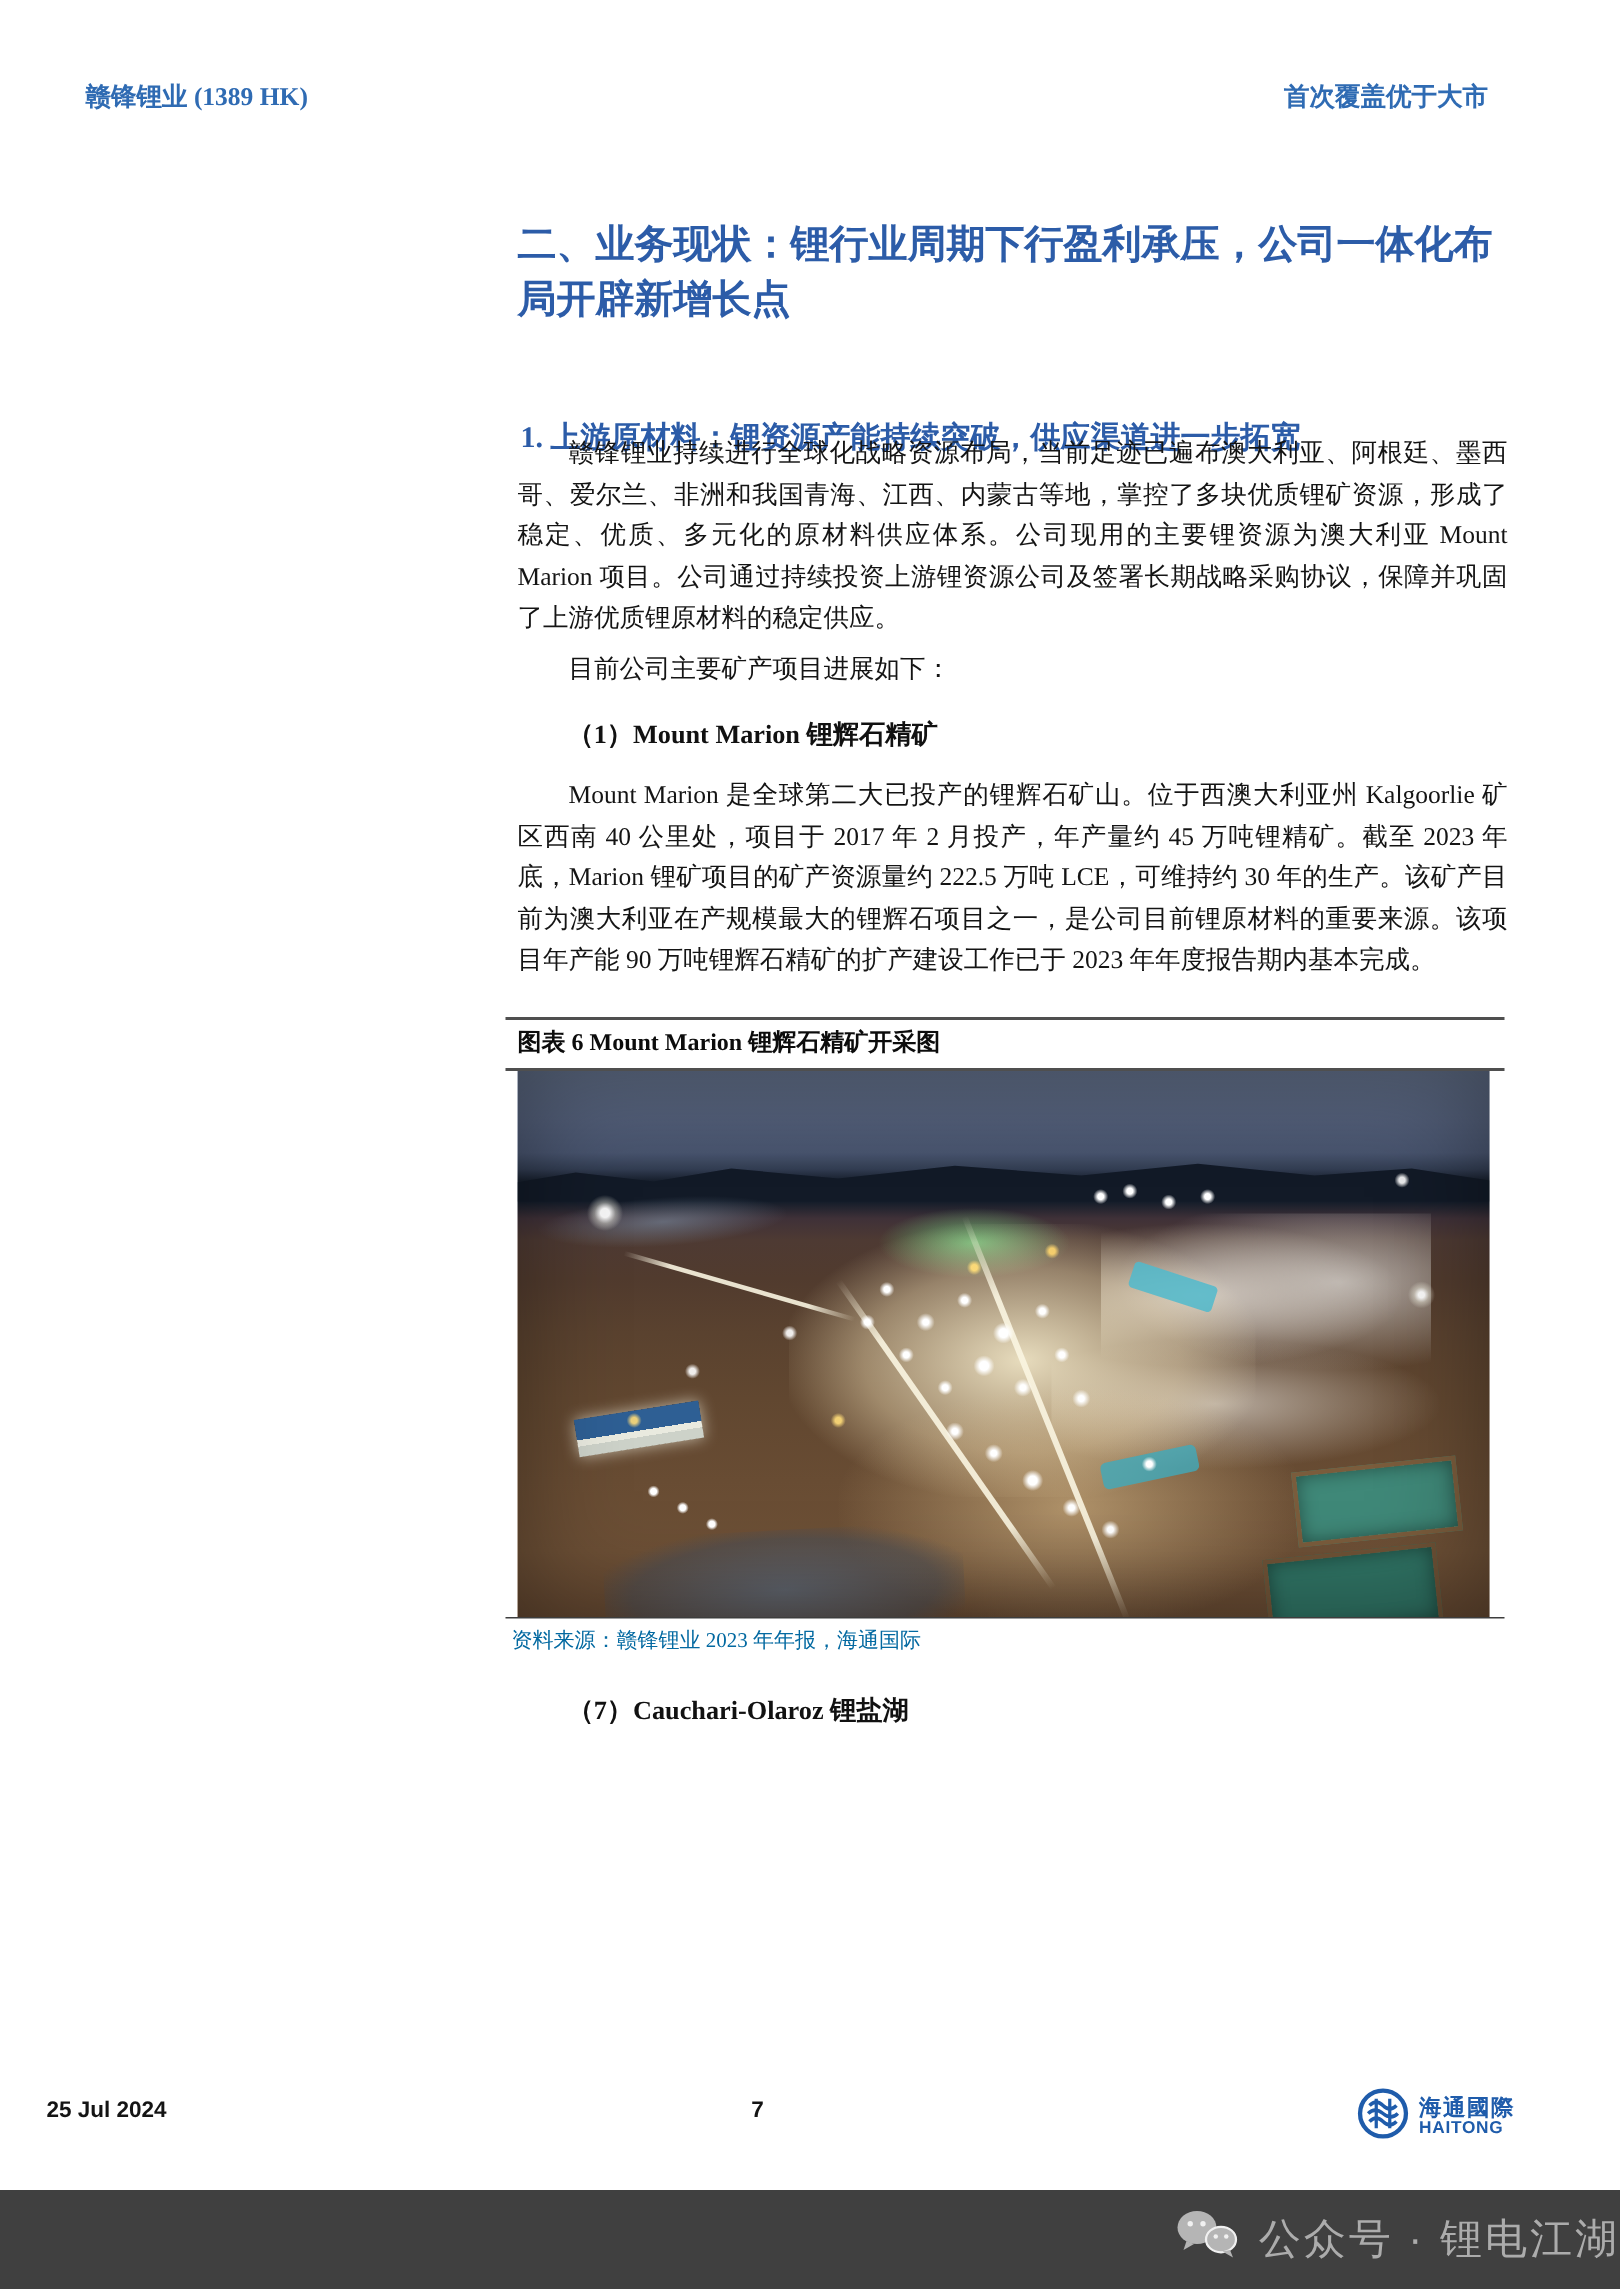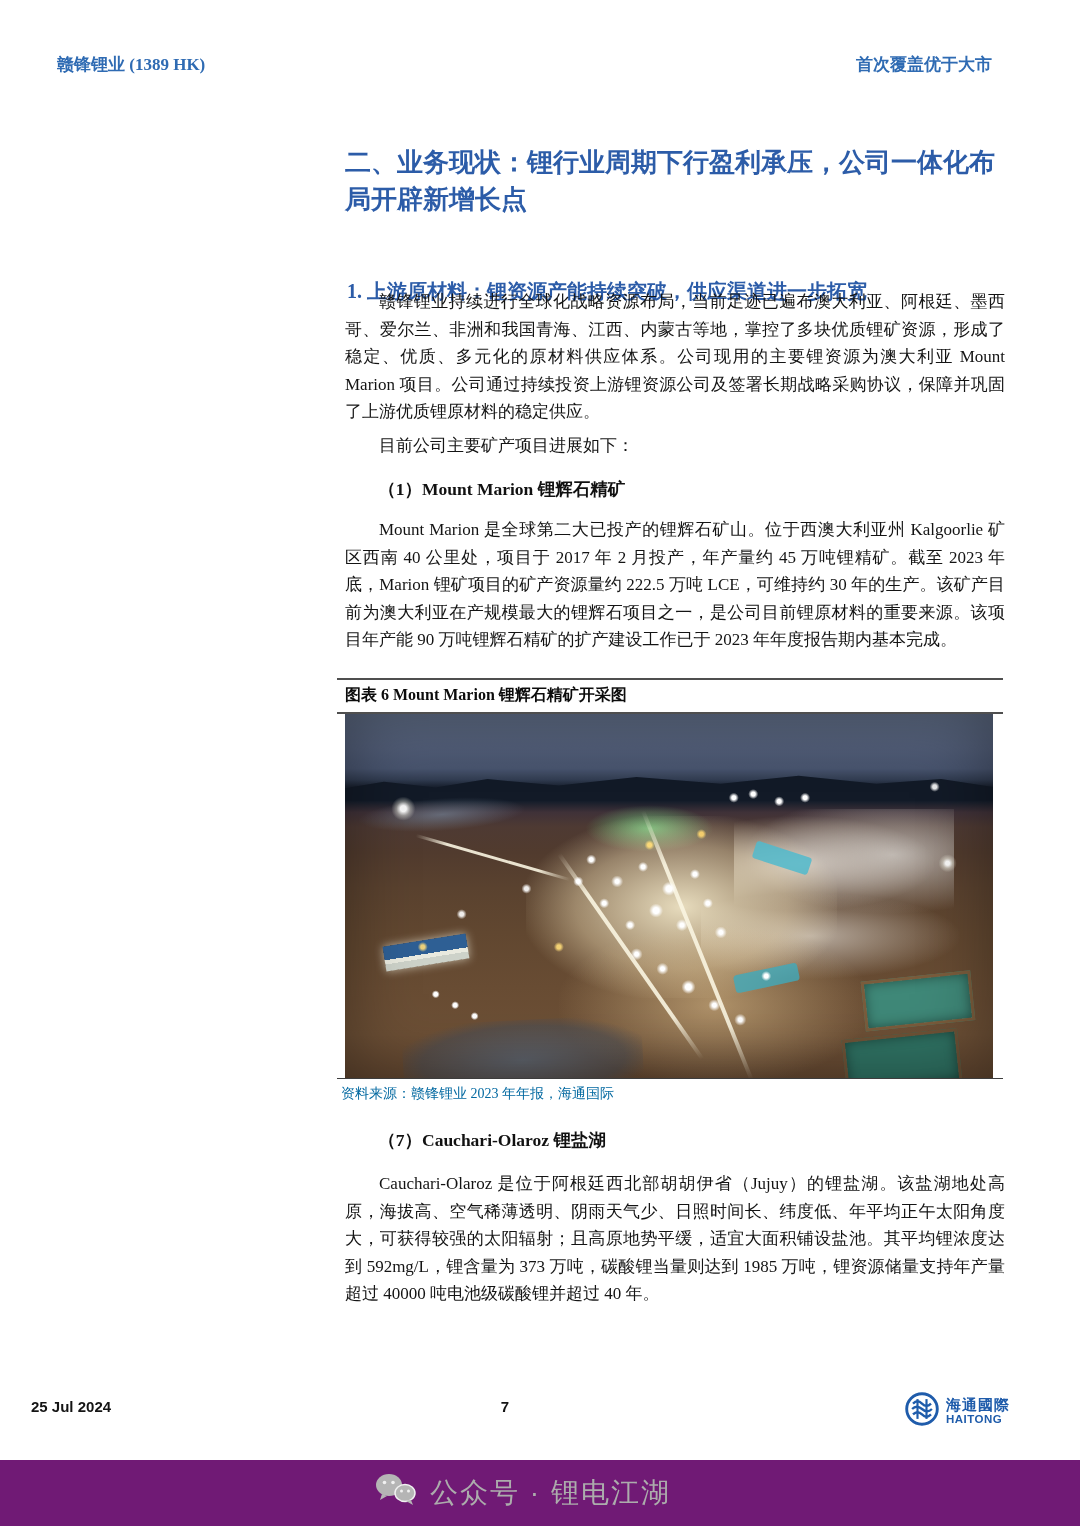--- a/index.html
+++ b/index.html
@@ -111,22 +111,22 @@
             font-family:"Liberation Sans","DejaVu Sans",sans-serif;}
   .ftr-page{position:absolute;left:0;top:1398px;width:1010px;text-align:center;font-size:15px;font-weight:bold;
             font-family:"Liberation Sans","DejaVu Sans",sans-serif;}
   .ftr-logo{position:absolute;right:70px;top:1391px;display:flex;align-items:center;gap:6px;}
   .logo-text{display:flex;flex-direction:column;line-height:1.05;color:#1f5cab;
              font-family:"Liberation Sans","DejaVu Sans",sans-serif;}
   .logo-cn{font-size:15px;font-weight:bold;letter-spacing:1px;}
   .logo-en{font-size:11.5px;font-weight:bold;letter-spacing:.5px;}
 
   
-  .wm-bar{position:absolute;left:0;bottom:0;width:1080px;height:66px;background:#701a75;
-          display:flex;align-items:center;justify-content:center;gap:12px;padding-right:35px;box-sizing:border-box;}
+  .wm-bar{position:absolute;left:0;bottom:0;width:1080px;height:66px;background:#404040;
+          display:flex;align-items:center;justify-content:flex-end;gap:12px;box-sizing:border-box;}
   .wm-text{font-size:28px;color:#acacac;font-family:"Liberation Sans","DejaVu Sans",sans-serif;letter-spacing:2px;}
 </style>
 </head>
 <body>
 
 <div class="page">
 
   <div class="hdr-left">赣锋锂业 (1389 HK)</div>
   <div class="hdr-right">首次覆盖优于大市</div>
 
@@ -161,21 +161,20 @@
       <div class="ph ph-pond-r1"></div>
       <div class="ph ph-pond-r2"></div>
       <div class="ph ph-lights"></div>
       <div class="ph ph-vignette"></div>
     </div>
     <hr class="fig-rule-thin">
     <div class="fig-source">资料来源：赣锋锂业 2023 年年报，海通国际</div>
   </div>
 
   <div class="item-head ih2">（7）Cauchari-Olaroz 锂盐湖</div>
-  <div class="para p-item2">Cauchari-Olaroz 是位于阿根廷西北部胡胡伊省（Jujuy）的锂盐湖。该盐湖地处高原，海拔高、空气稀薄透明、阴雨天气少、日照时间长、纬度低、年平均正午太阳角度大，可获得较强的太阳辐射；且高原地势平缓，适宜大面积铺设盐池。其平均锂浓度达到 592mg/L，锂含量为 373 万吨，碳酸锂当量则达到 1985 万吨，锂资源储量支持年产量超过 40000 吨电池级碳酸锂并超过 40 年。</div>
 
   <div class="ftr-date">25 Jul 2024</div>
   <div class="ftr-page">7</div>
 
   <div class="ftr-logo">
     <span>
       <svg width="36" height="36" viewBox="0 0 40 40">
         <circle cx="20" cy="20" r="17" fill="none" stroke="#1f5cab" stroke-width="3.2"></circle>
         <path d="M10 14 q5 -5 10 0 t10 0" fill="none" stroke="#1f5cab" stroke-width="2.6"></path>
         <path d="M9 20 q5 -5 11 0 t11 0" fill="none" stroke="#1f5cab" stroke-width="2.6"></path>

